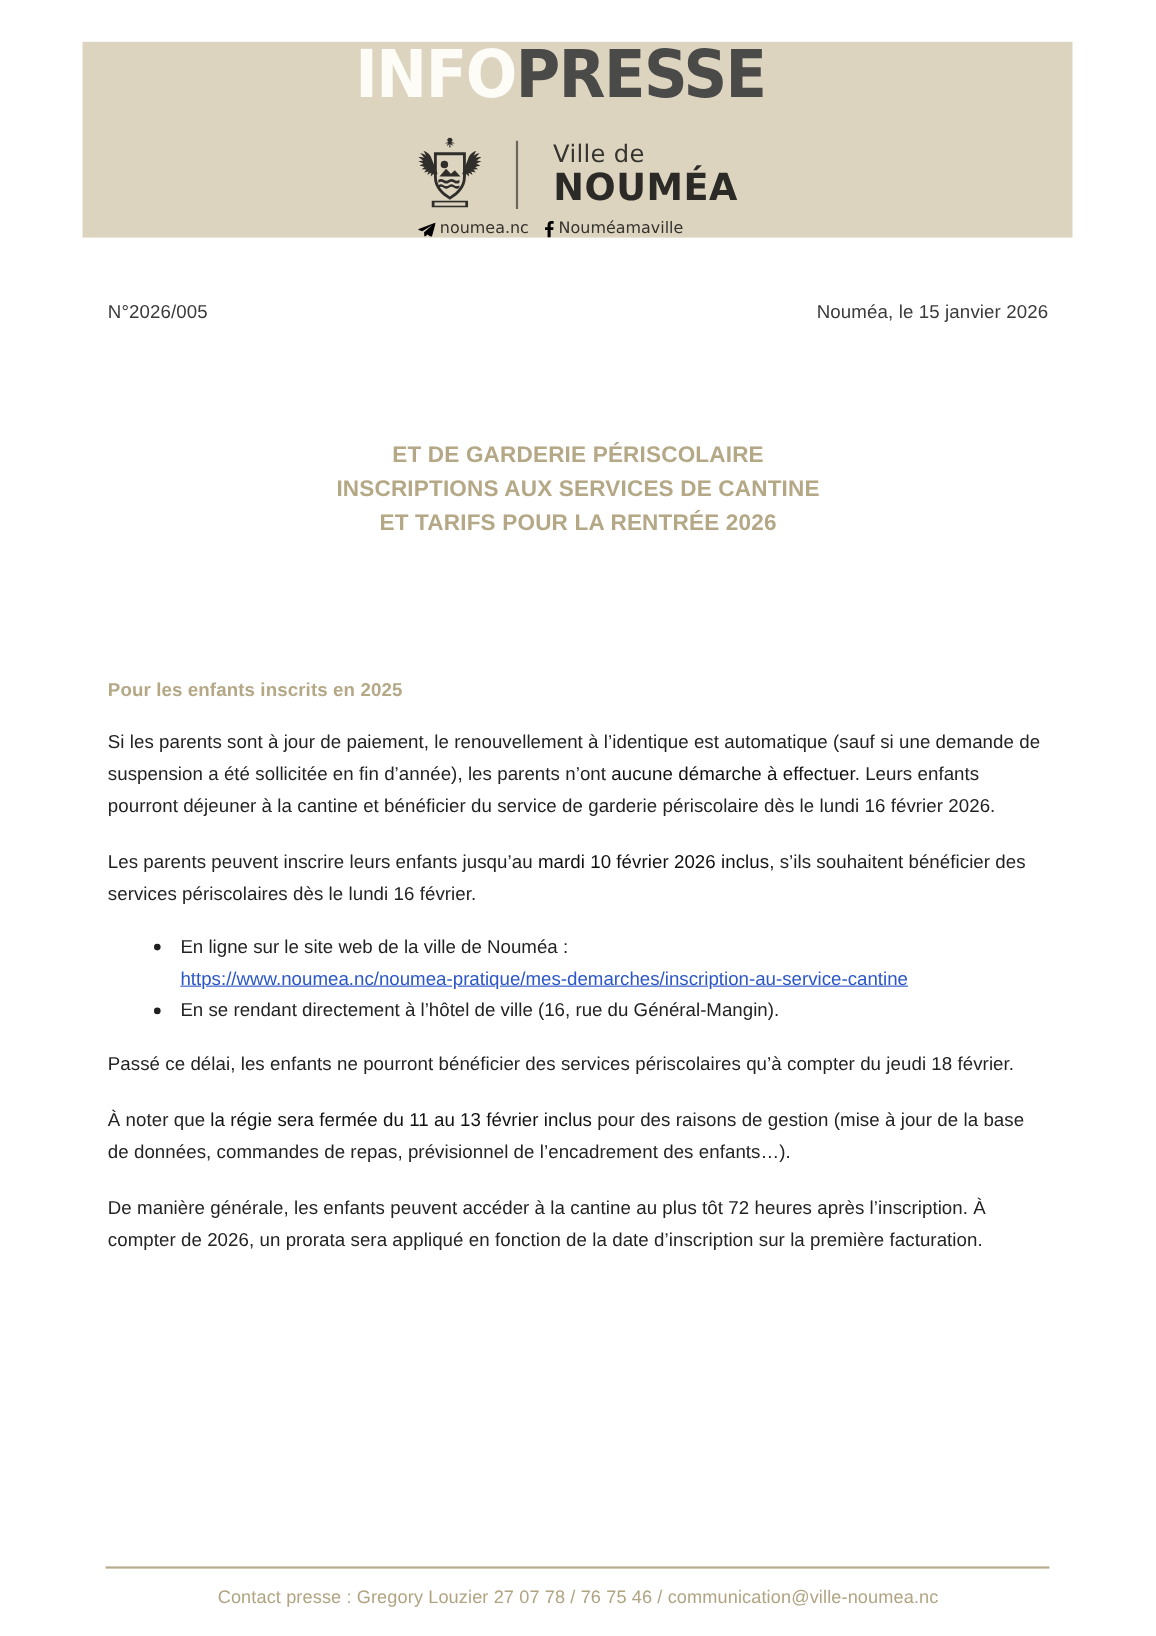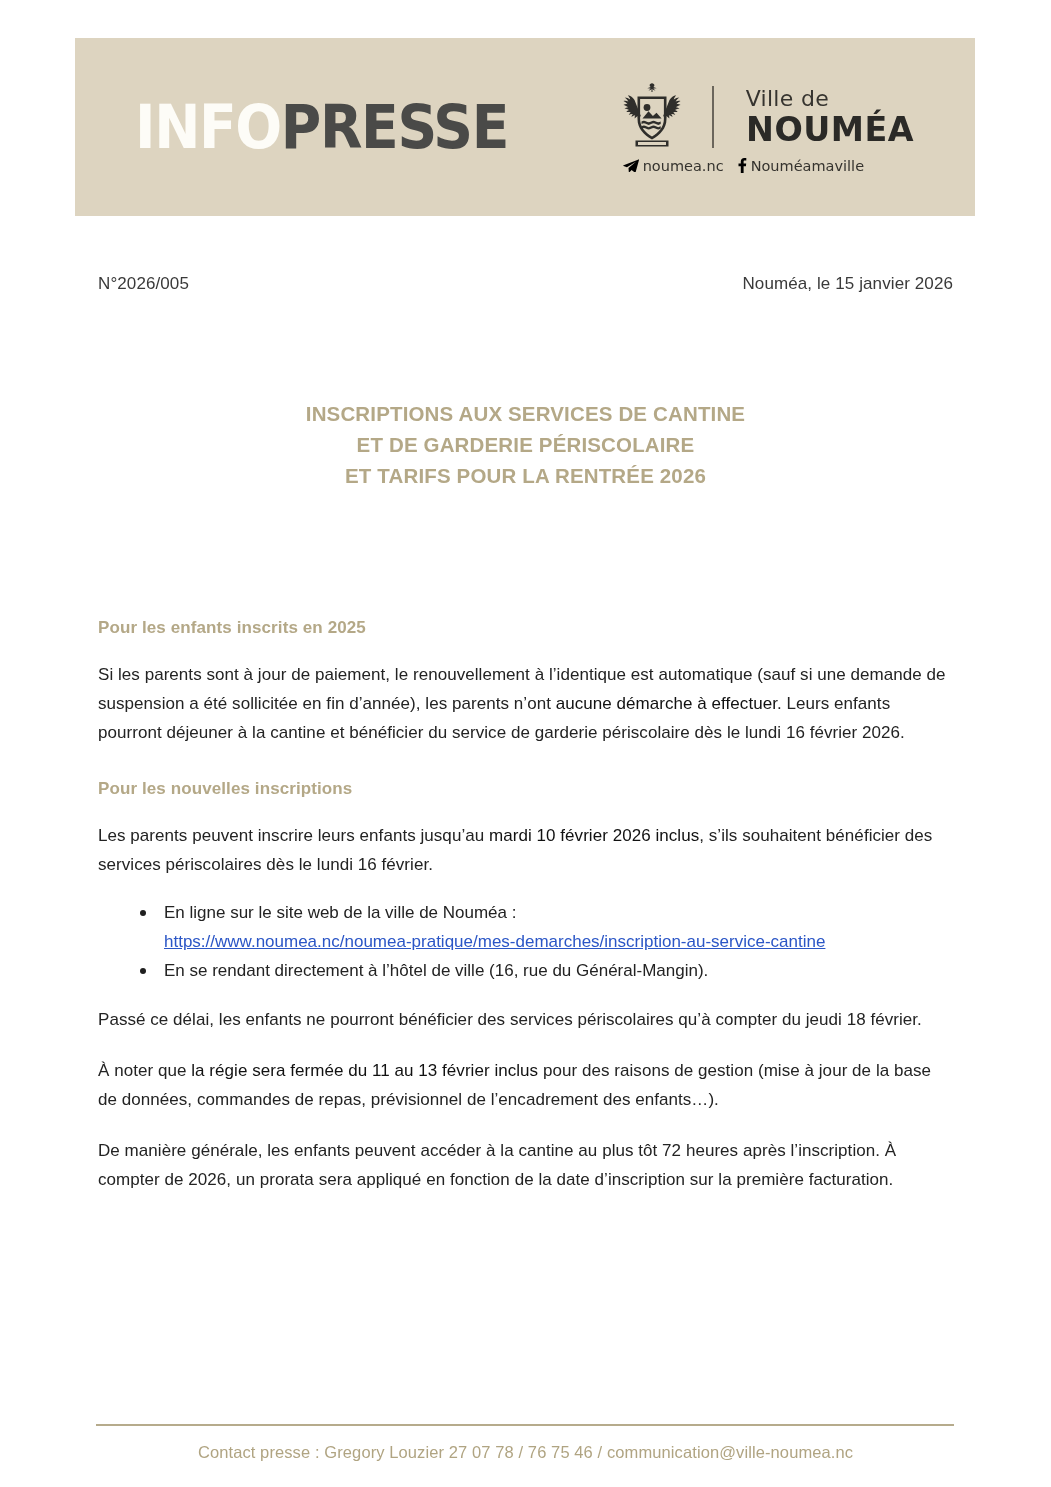--- a/index.html
+++ b/index.html
@@ -29,20 +29,21 @@
     left: 75px;
     top: 38px;
     width: 900px;
     height: 178px;
     background: #ddd4c0;
     display: flex;
     align-items: center;
     justify-content: space-between;
     padding: 0 58px 0 60px;
     box-sizing: border-box;
+    flex-direction: column;
   }
 
   .infopresse {
     font-family: "DejaVu Sans", sans-serif;
     font-weight: 700;
     font-size: 60px;
     letter-spacing: -1.5px;
     line-height: 1;
     white-space: nowrap;
     transform: scaleX(0.92);
@@ -295,34 +296,33 @@
       </div>
     </div>
   </div>
 
   <div class="meta-row">
     <span>N°2026/005</span>
     <span>Nouméa, le 15 janvier 2026</span>
   </div>
 
   <div class="doc-title">
+    <div>ET DE GARDERIE PÉRISCOLAIRE</div>
     <div>INSCRIPTIONS AUX SERVICES DE CANTINE</div>
-    <div>ET DE GARDERIE PÉRISCOLAIRE</div>
     <div>ET TARIFS POUR LA RENTRÉE 2026</div>
   </div>
 
   <div class="content">
 
 
 
     <p class="sub-head">Pour les enfants inscrits en 2025</p>
 
     <p class="para"><span>Si les parents sont à jour de paiement, le renouvellement à l’identique est automatique (sauf si une demande de suspension a été sollicitée en fin d’année), les parents n’ont </span><b>aucune démarche à effectuer</b><span>. Leurs enfants pourront déjeuner à la cantine et bénéficier du service de garderie périscolaire dès le lundi 16 février 2026.</span></p>
 
-    <p class="sub-head">Pour les nouvelles inscriptions</p>
 
     <p class="para"><span>Les parents peuvent inscrire leurs enfants jusqu’au </span><b>mardi 10 février 2026 inclus</b><span>, s’ils souhaitent bénéficier des services périscolaires dès le lundi 16 février.</span></p>
 
     <ul class="bullets">
       <li>
         <span>En ligne sur le site web de la ville de Nouméa :</span><br>
         <a class="link" href="#">https://www.noumea.nc/noumea-pratique/mes-demarches/inscription-au-service-cantine</a>
       </li>
       <li>
         <span>En se rendant directement à l’hôtel de ville (16, rue du Général-Mangin).</span>

